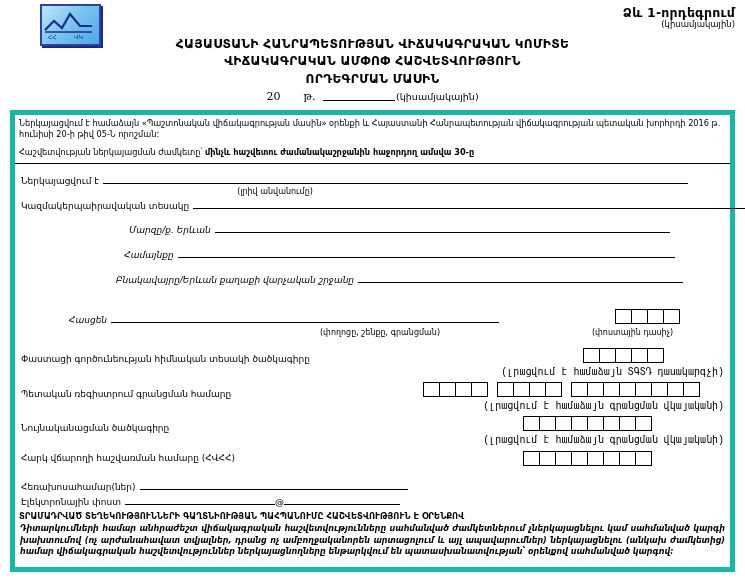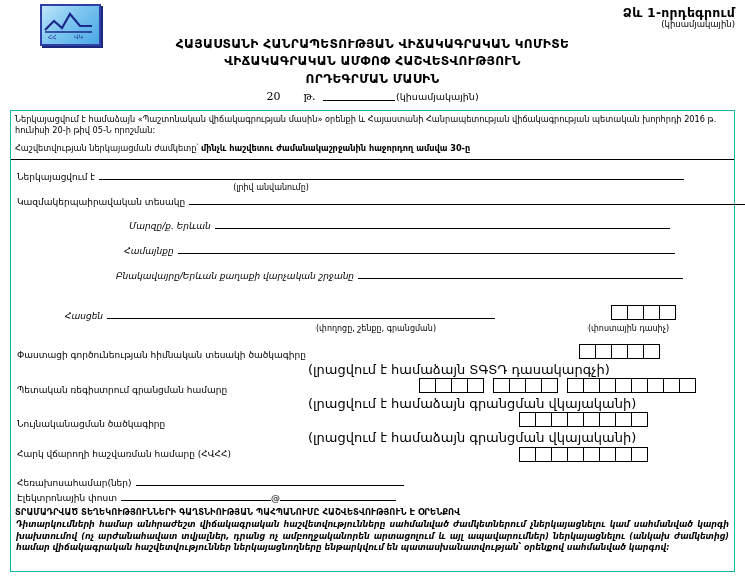--- a/index.html
+++ b/index.html
@@ -87,21 +87,21 @@
     font-size: 9.5px;
   }
 
   
   .formbox {
     position: absolute;
     left: 10px;
     top: 110px;
     width: 725px;
     height: 462px;
-    border: 1px solid #14b8a6;
+    border: 5px solid #14b8a6;
     box-sizing: border-box;
   }
 
   .intro {
     padding: 3px 4px 0 4px;
     font-size: 8.2px;
     line-height: 1.35;
   }
   .intro p { margin: 0; }
   .deadline {
@@ -157,21 +157,23 @@
     height: 15px;
     border: 1px solid #000;
     margin-left: -1px;
     box-sizing: border-box;
     background: #fff;
   }
   .boxgrid .cell:first-child { margin-left: 0; }
   .grouped { display: inline-flex; gap: 9px; }
 
   .hint {
-    font-size: 13px;
+    font-size: 10px;
+    text-align: right;
+    font-family: Liberation Mono, monospace;
   }
 
   .foot-note {
     font-size: 8.3px;
     font-weight: bold;
     letter-spacing: 0.1px;
     padding: 0 4px;
     white-space: nowrap;
   }
   .warn {

